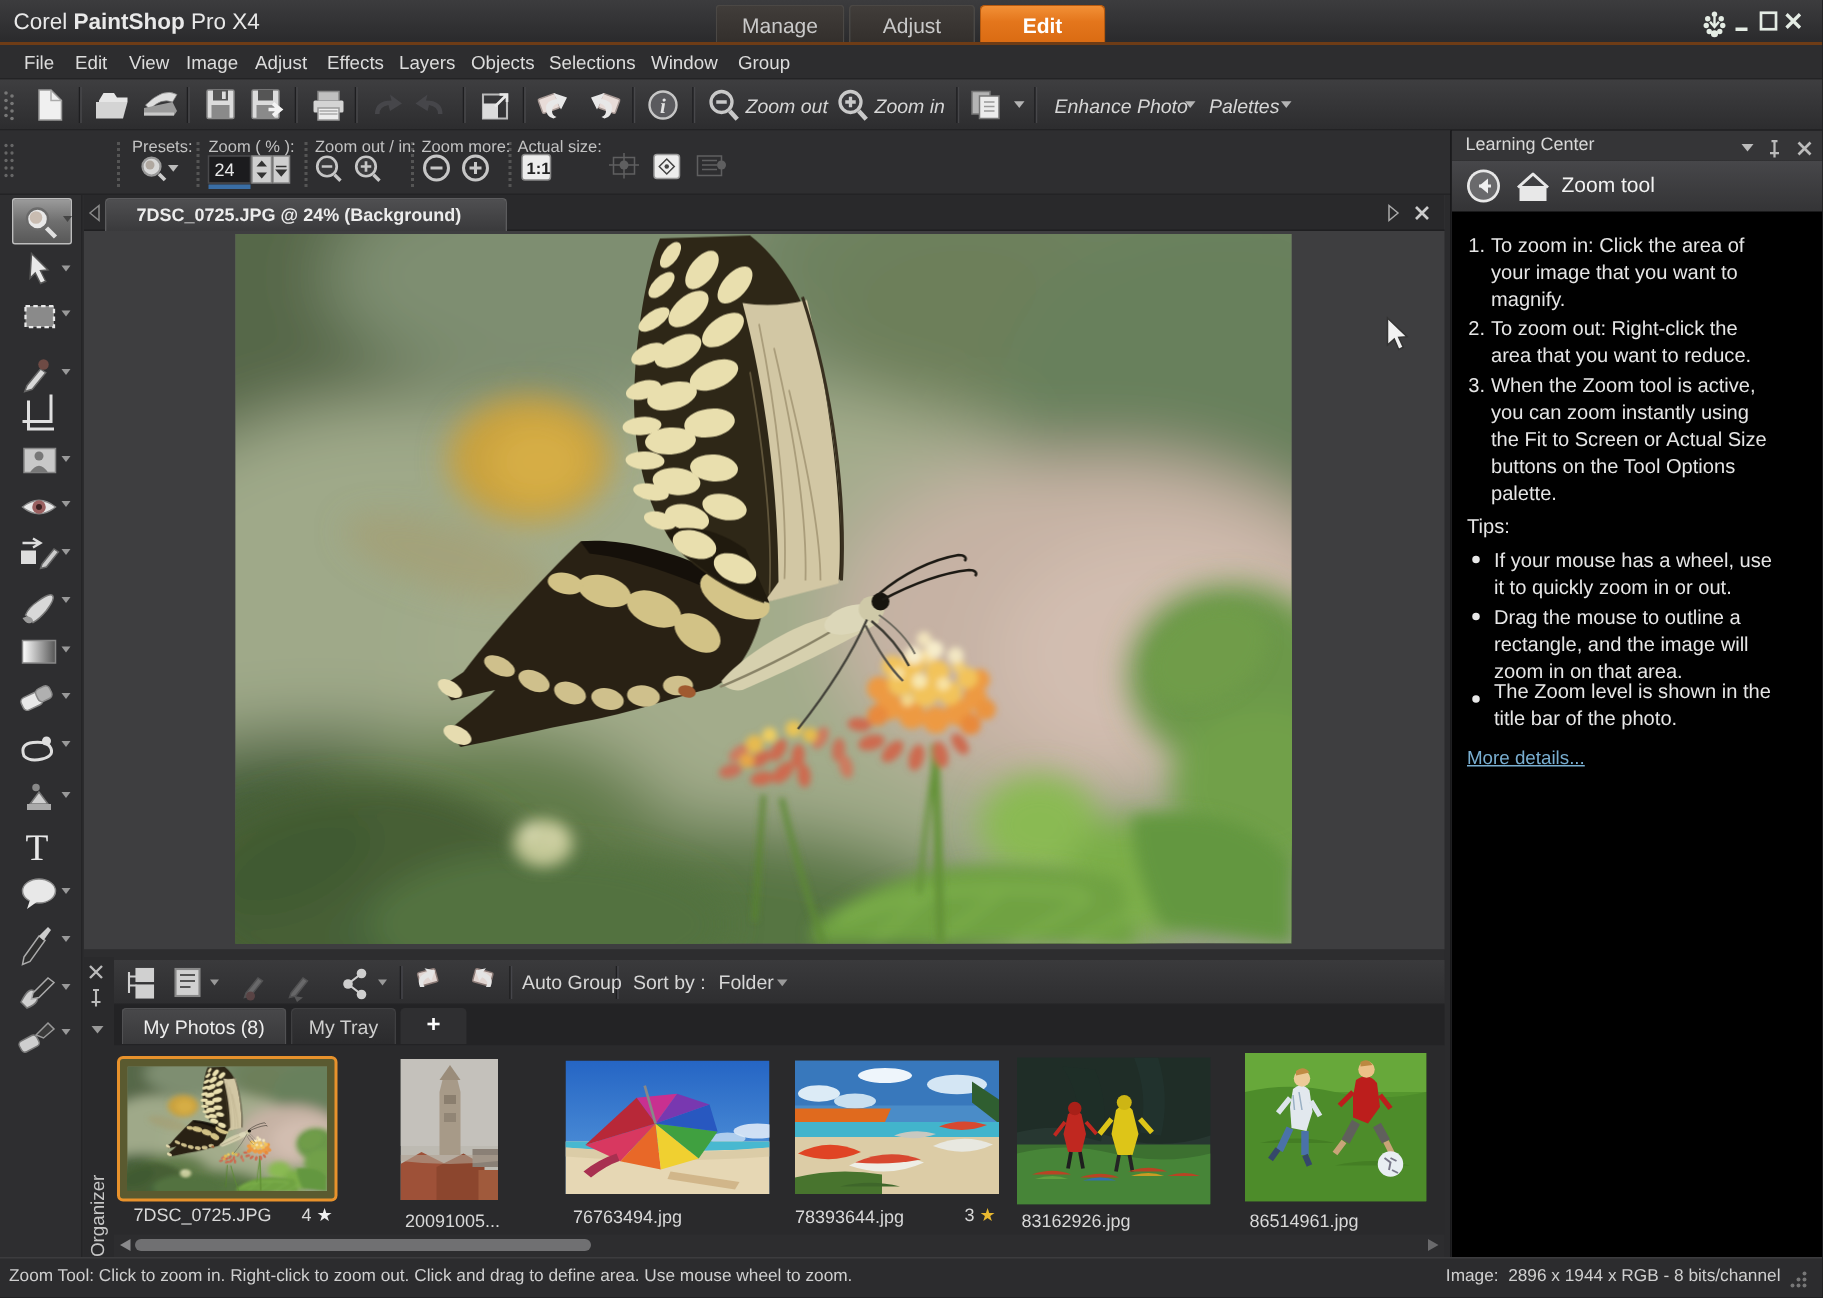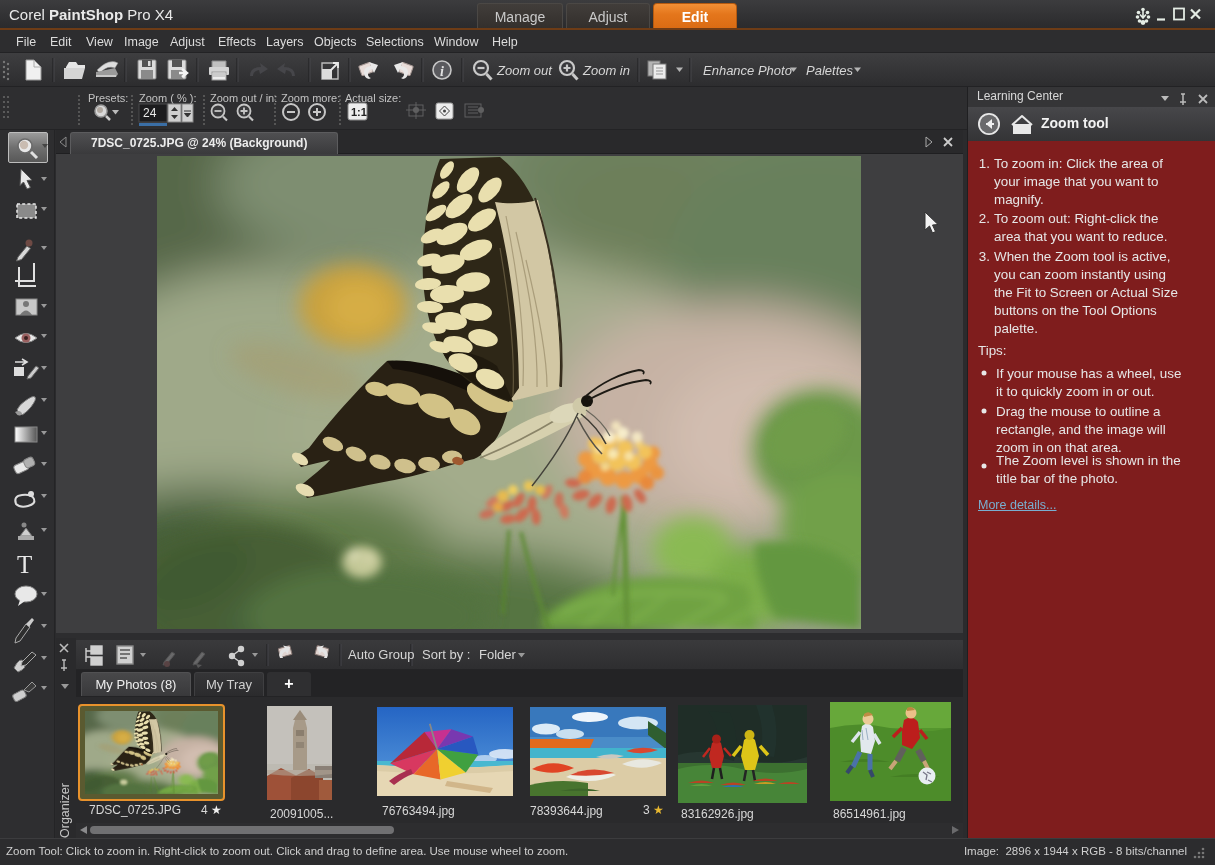--- a/index.html
+++ b/index.html
@@ -36,21 +36,21 @@
 
 #organizer{position:absolute;left:56px;top:633px;width:907px;height:205px;background:#2d2d2f;}
 #orgside{position:absolute;left:0;top:5px;width:20px;height:200px;background:#2a2a2c;color:#bbb;}
 #orgtools{position:absolute;left:20px;top:7px;width:887px;height:30px;background:linear-gradient(#3a3a3c,#2e2e30);border-bottom:1px solid #242426;}
 #orgtabs{position:absolute;left:20px;top:37px;width:887px;height:27px;background:#232325;}
 .orgtab{position:absolute;top:2px;height:24px;font-size:13px;color:#cfcfcf;text-align:center;line-height:23px;}
 #orgthumbs{position:absolute;left:20px;top:64px;width:887px;height:126px;background:#2a2a2c;}
 .tlabel{position:absolute;font-size:12px;color:#d8d8d8;}
 #orgscroll{position:absolute;left:20px;top:190px;width:887px;height:14px;}
 
-#lc{position:absolute;left:967px;top:87px;width:248px;height:751px;background:#7f1d1d;border-left:1px solid #1f1f21;}
+#lc{position:absolute;left:967px;top:87px;width:248px;height:751px;background:#000000;border-left:1px solid #1f1f21;}
 #lchead{position:absolute;left:0;top:0;width:248px;height:20px;background:#353537;color:#d8d8d8;font-size:12px;line-height:19px;padding-left:9px;}
 #lcsub{position:absolute;left:0;top:20px;width:248px;height:34px;background:linear-gradient(#47474a,#343436);}
 #lcbody{position:absolute;left:0;top:54px;width:248px;color:#e6e6e6;font-size:13.4px;line-height:18px;}
 .lcnum{position:absolute;left:6px;width:16px;text-align:right;}
 .lcitem{position:absolute;left:26px;width:218px;}
 
 #statusbar{position:absolute;left:0;top:838px;width:1215px;height:27px;background:#2c2c2e;border-top:1px solid #3c3c3e;color:#cfcfcf;font-size:11.5px;}
 </style></head>
 <body>
 <div id="app">
@@ -81,21 +81,21 @@
     <span style="left:16px">File</span>
       <span style="left:50px">Edit</span>
       <span style="left:86px">View</span>
       <span style="left:124px">Image</span>
       <span style="left:170px">Adjust</span>
       <span style="left:218px">Effects</span>
       <span style="left:266px">Layers</span>
       <span style="left:314px">Objects</span>
       <span style="left:366px">Selections</span>
       <span style="left:434px">Window</span>
-      <span style="left:492px">Help</span>
+      <span style="left:492px">Group</span>
   </div>
   <div id="toolbar1">
     <svg width="1215" height="34" style="position:absolute;left:0;top:0">
       <g fill="#777">
           <circle cx="4" cy="9" r="1.2"></circle>
           <circle cx="4" cy="14" r="1.2"></circle>
           <circle cx="4" cy="19" r="1.2"></circle>
           <circle cx="4" cy="24" r="1.2"></circle>
           <circle cx="8" cy="11" r="1.2"></circle>
           <circle cx="8" cy="16" r="1.2"></circle>
@@ -776,21 +776,21 @@
       <svg width="248" height="34">
         <circle cx="21" cy="17" r="11" fill="#e8e8e8"></circle>
           <circle cx="21" cy="17" r="9.2" fill="#6a6a6c"></circle>
           <path d="M24 12 l-6 5 6 5 v-10" fill="#f0f0f0"></path>
           <path d="M18 17 h8" stroke="#f0f0f0" stroke-width="2"></path>
         <g stroke="#e8e8e8" stroke-width="2" fill="none">
             <path d="M44 18 l10 -9 10 9" stroke-linejoin="round"></path>
             <path d="M46 17 v9 h16 v-9" fill="#e8e8e8"></path>
           </g>
       </svg>
-      <span style="position:absolute;left:73px;top:8px;font-size:14px;font-weight:bold;color:#f2f2f2">Zoom tool</span>
+      <span style="position:absolute;left:73px;top:8px;font-size:14px;font-weight:normal;color:#f2f2f2">Zoom tool</span>
     </div>
     <div id="lcbody">
       <div class="lcnum" style="top:14px">1.</div>
       <div class="lcitem" style="top:14px">To zoom in: Click the area of<br>your image that you want to<br>magnify.</div>
       <div class="lcnum" style="top:69px">2.</div>
       <div class="lcitem" style="top:69px">To zoom out: Right-click the<br>area that you want to reduce.</div>
       <div class="lcnum" style="top:107px">3.</div>
       <div class="lcitem" style="top:107px">When the Zoom tool is active,<br>you can zoom instantly using<br>the Fit to Screen or Actual Size<br>buttons on the Tool Options<br>palette.</div>
       <div style="position:absolute;left:10px;top:201px">Tips:</div>
       <div class="lcbul" style="position:absolute;left:28px;top:224px;width:208px">If your mouse has a wheel, use<br>it to quickly zoom in or out.</div>

